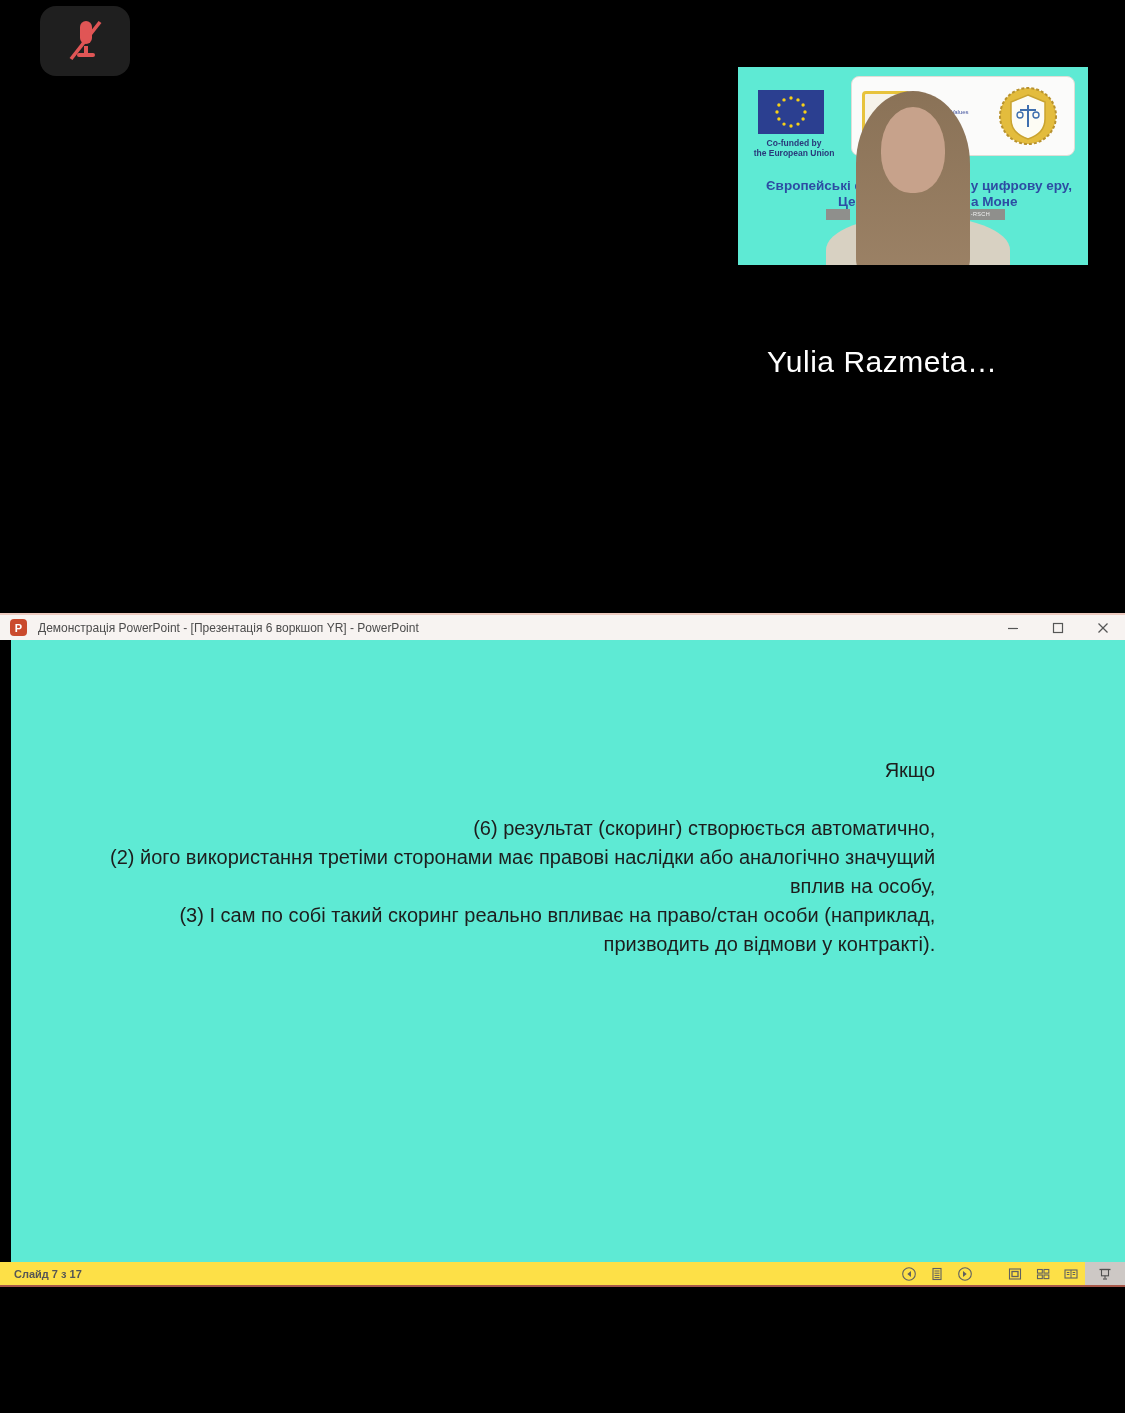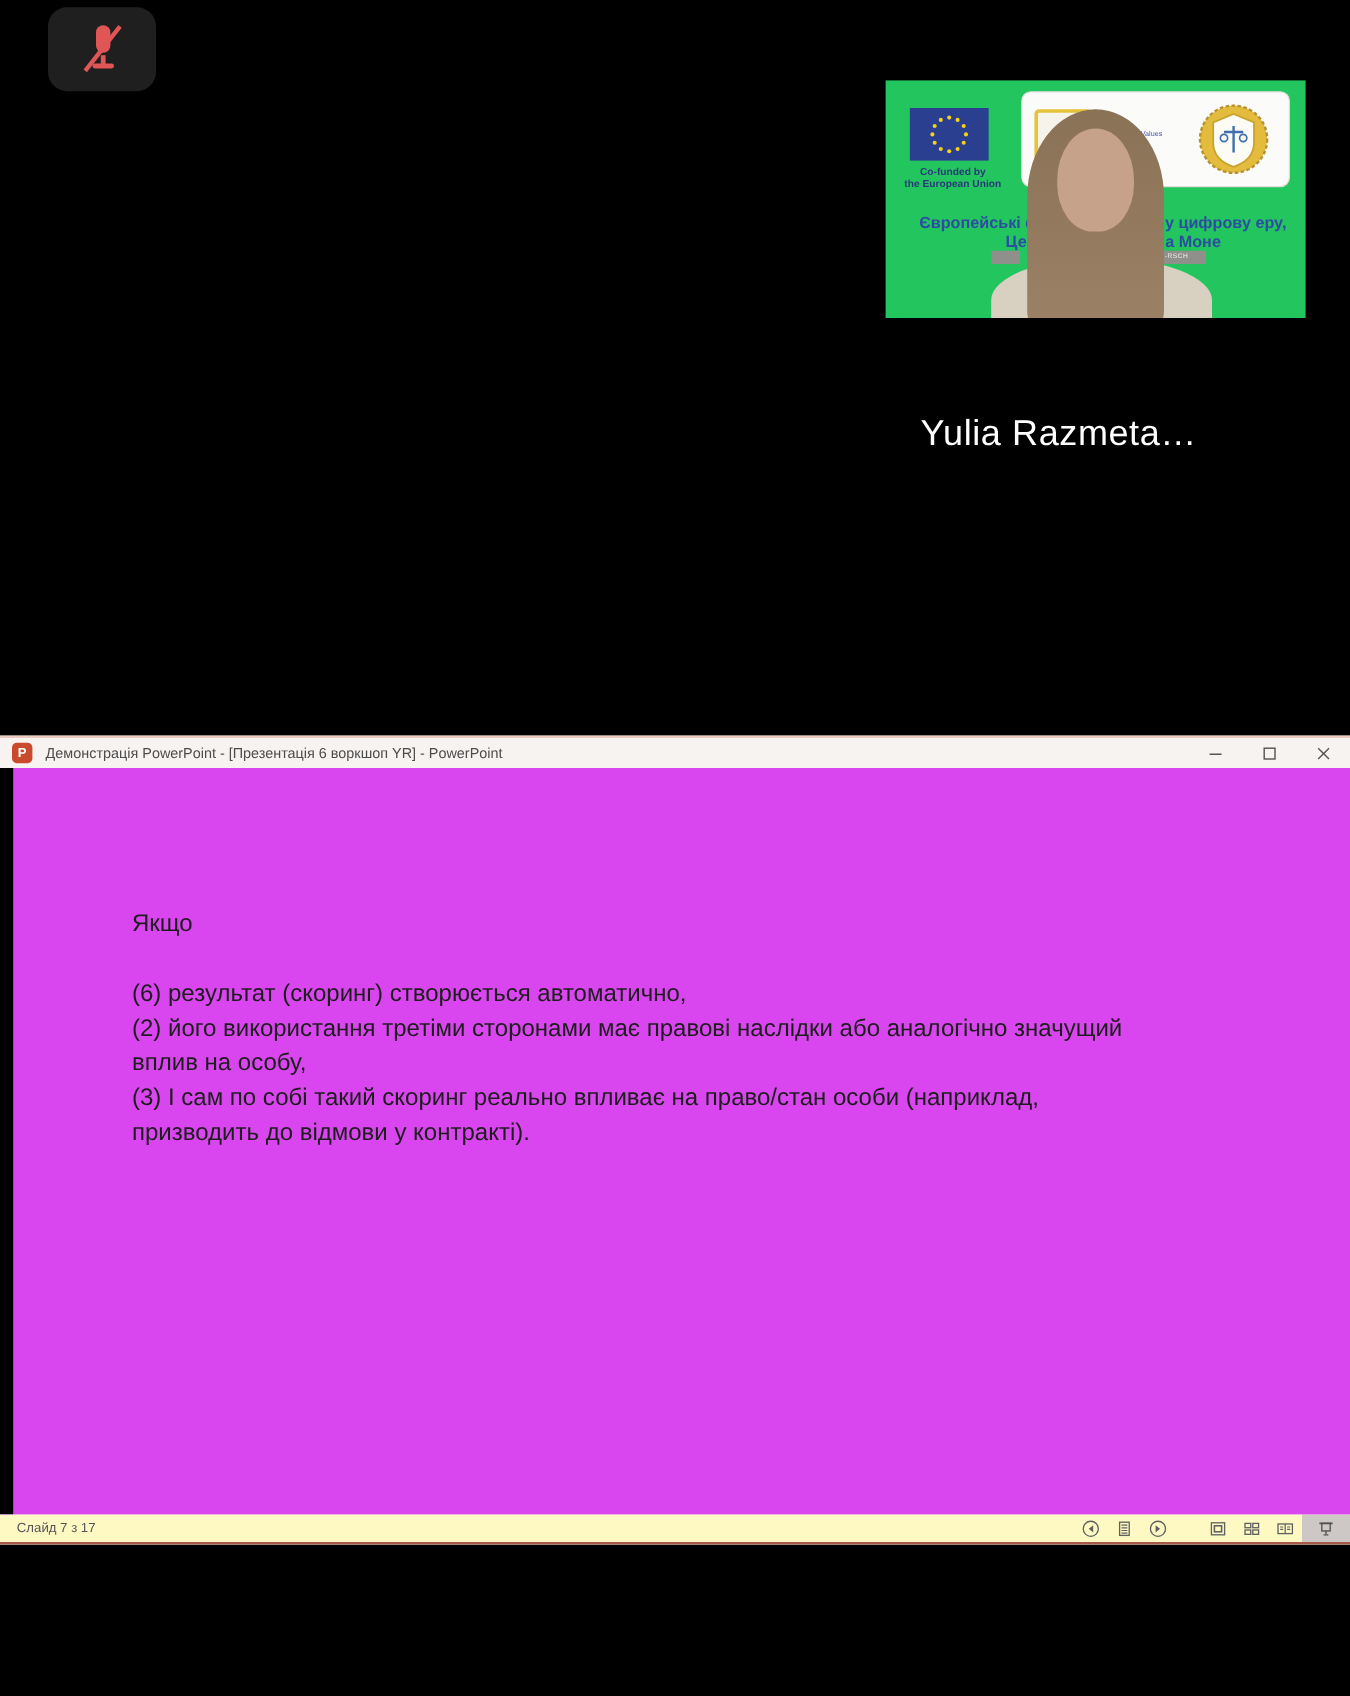--- a/index.html
+++ b/index.html
@@ -8,21 +8,21 @@
     font-family:"Liberation Sans", sans-serif;overflow:hidden;
   }
   
   .mic-btn{
     position:absolute;left:40px;top:6px;width:90px;height:70px;
     background:#1f1f1f;border-radius:16px;
     display:flex;align-items:center;justify-content:center;
   }
   .video-tile{
     position:absolute;left:738px;top:67px;width:350px;height:198px;
-    background:#22c55e;overflow:hidden;
+    background:#5eead4;overflow:hidden;
   }
   .eu-flag{position:absolute;left:20px;top:23px;width:66px;height:44px;}
   .eu-caption{
     position:absolute;left:0;top:71px;width:112px;text-align:center;
     font-size:8.5px;font-weight:bold;color:#29397a;line-height:10px;white-space:pre-line;
   }
   .banner{
     position:absolute;left:113px;top:9px;width:222px;height:78px;
     background:#fbfbfa;border:1px solid #e0ddd6;border-radius:8px;
   }
@@ -69,29 +69,29 @@
     height:25px;background:#f7f3f1;display:flex;align-items:center;position:relative;
   }
   .app-icon{
     width:17px;height:17px;margin-left:10px;background:#ca4a2d;border-radius:4px;
     color:#fff;font-size:11px;font-weight:bold;display:flex;align-items:center;
     justify-content:center;
   }
   .title-text{margin-left:11px;font-size:12px;color:#4c4c4c;white-space:nowrap;}
   .win-controls{position:absolute;right:0;top:0;height:100%;display:flex;}
   .win-btn{width:45px;height:100%;display:flex;align-items:center;justify-content:center;}
-  .content{position:relative;height:622px;background:#d946ef;overflow:hidden;}
+  .content{position:relative;height:622px;background:#5eead4;overflow:hidden;text-align:right;}
   .left-strip{position:absolute;left:0;top:0;width:11px;height:100%;background:#000;}
   .slide-text{position:absolute;left:110px;top:116px;}
   .slide-text p{
     margin:0 0 29px 0;font-size:20px;line-height:29px;color:#1d1d1d;white-space:pre;
   }
   .statusbar{
-    height:23px;background:#fef9c3;border-bottom:2px solid #a8584a;
-    display:flex;align-items:center;font-size:11px;color:#555;
+    height:23px;background:#fde047;border-bottom:2px solid #a8584a;
+    display:flex;align-items:center;font-size:11px;color:#555;font-weight:bold;
   }
   .status-left{padding-left:14px;}
   .status-icons{margin-left:auto;display:flex;align-items:center;height:100%;}
   .sb-icon{
     width:28px;height:100%;display:flex;align-items:center;justify-content:center;
   }
   .sb-gap{width:22px;}
   .sb-active{background:#cdc8c5;width:40px;}
   svg{display:block;}
 </style>

